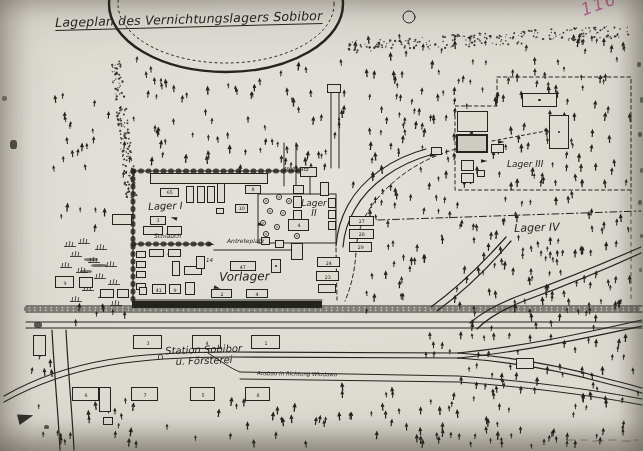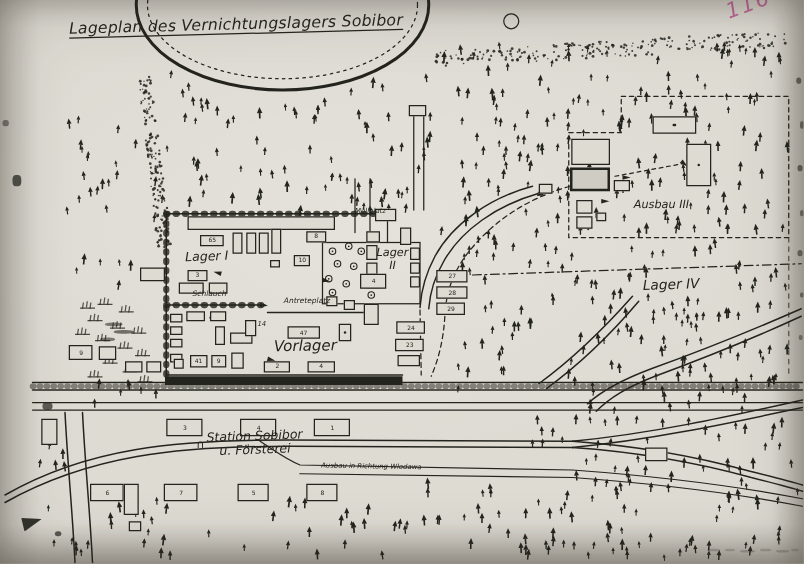--- a/index.html
+++ b/index.html
@@ -1309,21 +1309,21 @@
       <div class="building" style="left: 55px; top: 276px; width: 19px; height: 12px;">
         <span class="bnum">9</span>
       </div>
       <div class="building" style="left: 79px; top: 277px; width: 14px; height: 11px;"></div>
       <div class="building" style="left: 516px; top: 358px; width: 18px; height: 11px;"></div>
     </div>
   <div class="layer" id="labels">
       <div class="map-label" style="left: 148px; top: 201px; font-size: 10px; transform: rotate(-2deg);">Lager I</div>
       <div class="map-label" style="left: 299px; top: 198px; font-size: 9px; width: 30px; text-align: center;">Lager
 II</div>
-      <div class="map-label" style="left: 507px; top: 159px; font-size: 9px;">Ausbau III</div>
+      <div class="map-label" style="left: 507px; top: 159px; font-size: 9px;">Lager III</div>
       <div class="map-label" style="left: 514px; top: 223px; font-size: 11px; transform: rotate(-2deg);">Lager IV</div>
       <div class="map-label" style="left: 219px; top: 271px; font-size: 12px; transform: rotate(-1deg);">Vorlager</div>
       <div class="map-label" style="left: 146px; top: 346px; font-size: 10px; width: 115px; text-align: center; transform: rotate(-2deg);">Station Sobibor
 u. Försterei</div>
       <div class="map-label" style="left: 257px; top: 370px; font-size: 5.5px; transform: rotate(1deg);">Ausbau in Richtung Wlodawa</div>
       <div class="map-label" style="left: 154px; top: 233px; font-size: 6px;">Schlauch</div>
       <div class="map-label" style="left: 227px; top: 238px; font-size: 6px;">Antreteplatz</div>
       <div class="map-label" style="left: 284px; top: 166px; font-size: 5.5px;">Müllplatz</div>
       <div class="map-label" style="left: 206px; top: 257px; font-size: 5.5px;">14</div>
       <div class="map-label" style="left: 157px; top: 351px; font-size: 9px;">∩</div>

